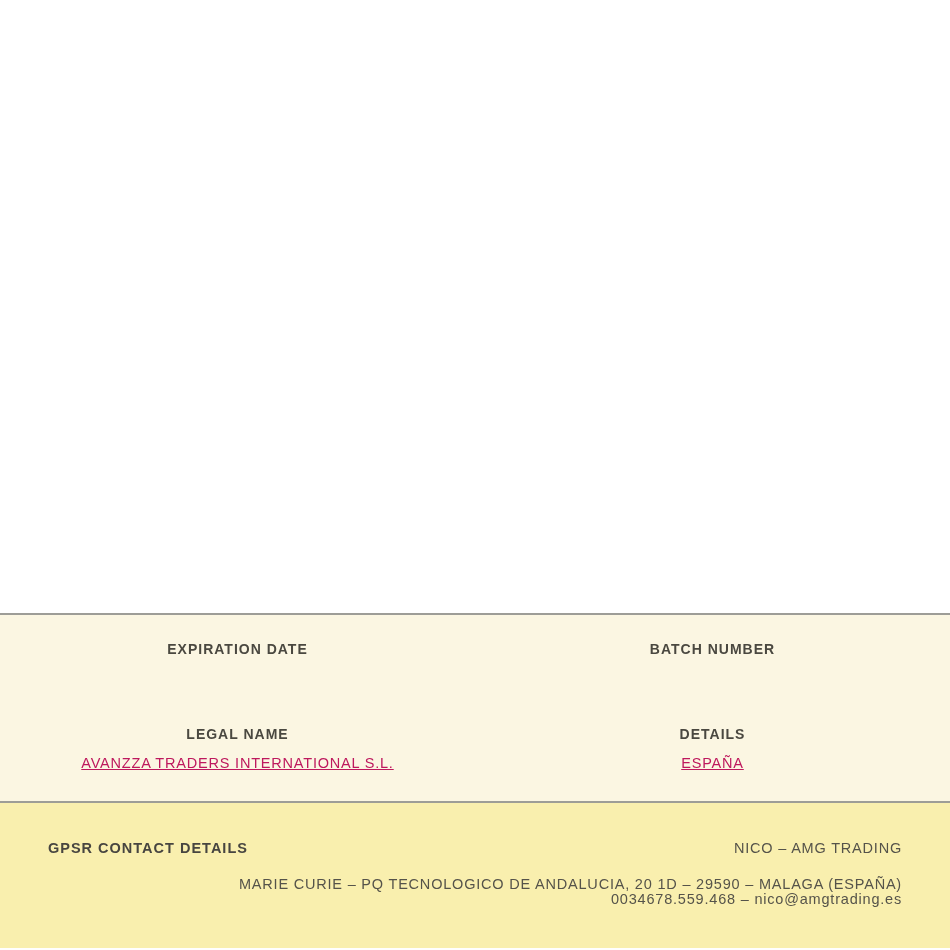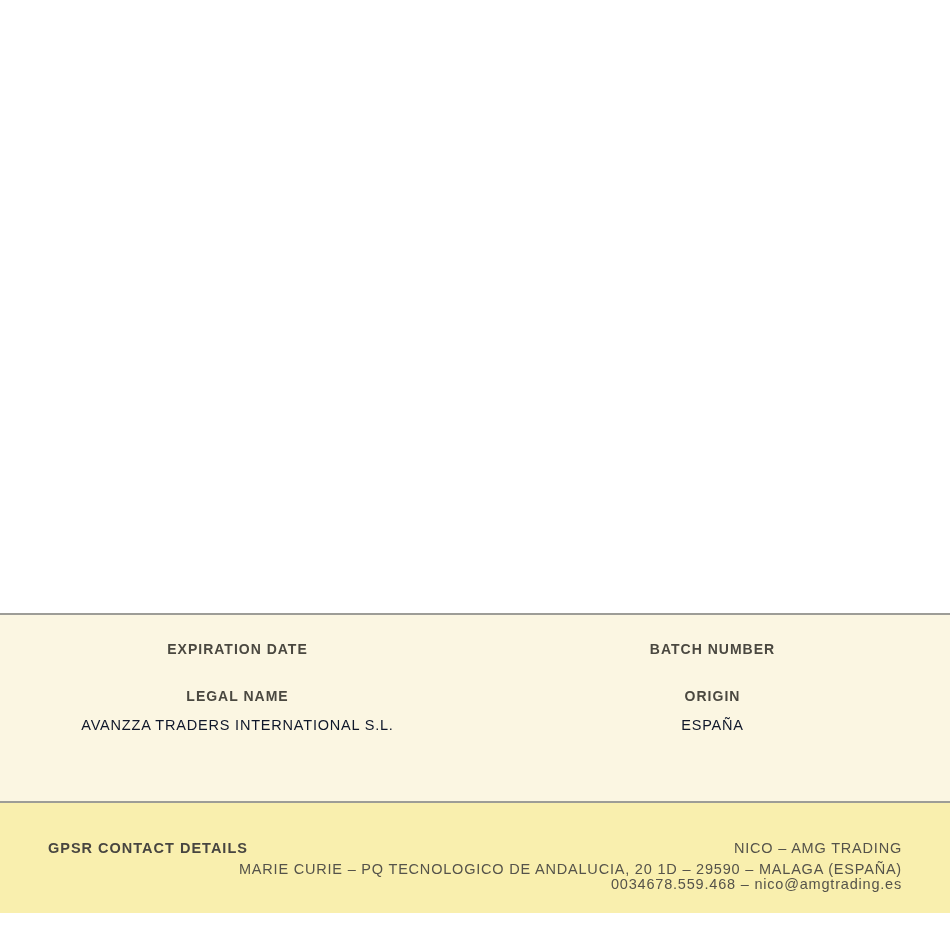--- a/index.html
+++ b/index.html
@@ -37,30 +37,31 @@
   .cell {
     width: 50%;
     text-align: center;
     color: #4a4840;
     font-size: 14px;
     font-weight: bold;
     letter-spacing: 1px;
     line-height: 15px;
   }
   .headers-row { padding-top: 27px; }
-  .labels-row  { margin-top: 32px; }
+  .labels-row  { margin-top: 70px; }
   .values-row  { margin-top: 14px; }
   .cell.value {
     font-weight: normal;
-    color: #0f172a;
+    color: #be185d;
     font-size: 14.5px;
     letter-spacing: 0.8px;
+    text-decoration: underline;
   }
   .contact-section {
-    height: 110px;
+    height: 145px;
     background: #f9efae;
     box-sizing: border-box;
     padding: 38px 48px 0 48px;
     color: #55534a;
   }
   .contact-row-1 {
     display: flex;
     justify-content: space-between;
     align-items: baseline;
     line-height: 15px;
@@ -74,40 +75,40 @@
   .contact-name {
     font-size: 14.5px;
     letter-spacing: 0.8px;
   }
   .contact-line {
     text-align: right;
     font-size: 14.5px;
     letter-spacing: 0.8px;
     line-height: 15px;
   }
-  .contact-line.address { margin-top: 6px; }
+  .contact-line.address { margin-top: 21px; }
   .contact-line.phone   { }
 </style>
 </head>
 <body>
 
 <div class="sheet">
 
   <div class="top-area"></div>
 
   <div class="divider"></div>
 
   <section class="info-section">
     <div class="row headers-row">
       <div class="cell">EXPIRATION DATE</div>
       <div class="cell">BATCH NUMBER</div>
     </div>
     <div class="row labels-row">
       <div class="cell">LEGAL NAME</div>
-      <div class="cell">ORIGIN</div>
+      <div class="cell">DETAILS</div>
     </div>
     <div class="row values-row">
       <div class="cell value">AVANZZA TRADERS INTERNATIONAL S.L.</div>
       <div class="cell value">ESPAÑA</div>
     </div>
   </section>
 
   <div class="divider"></div>
 
   <section class="contact-section">

